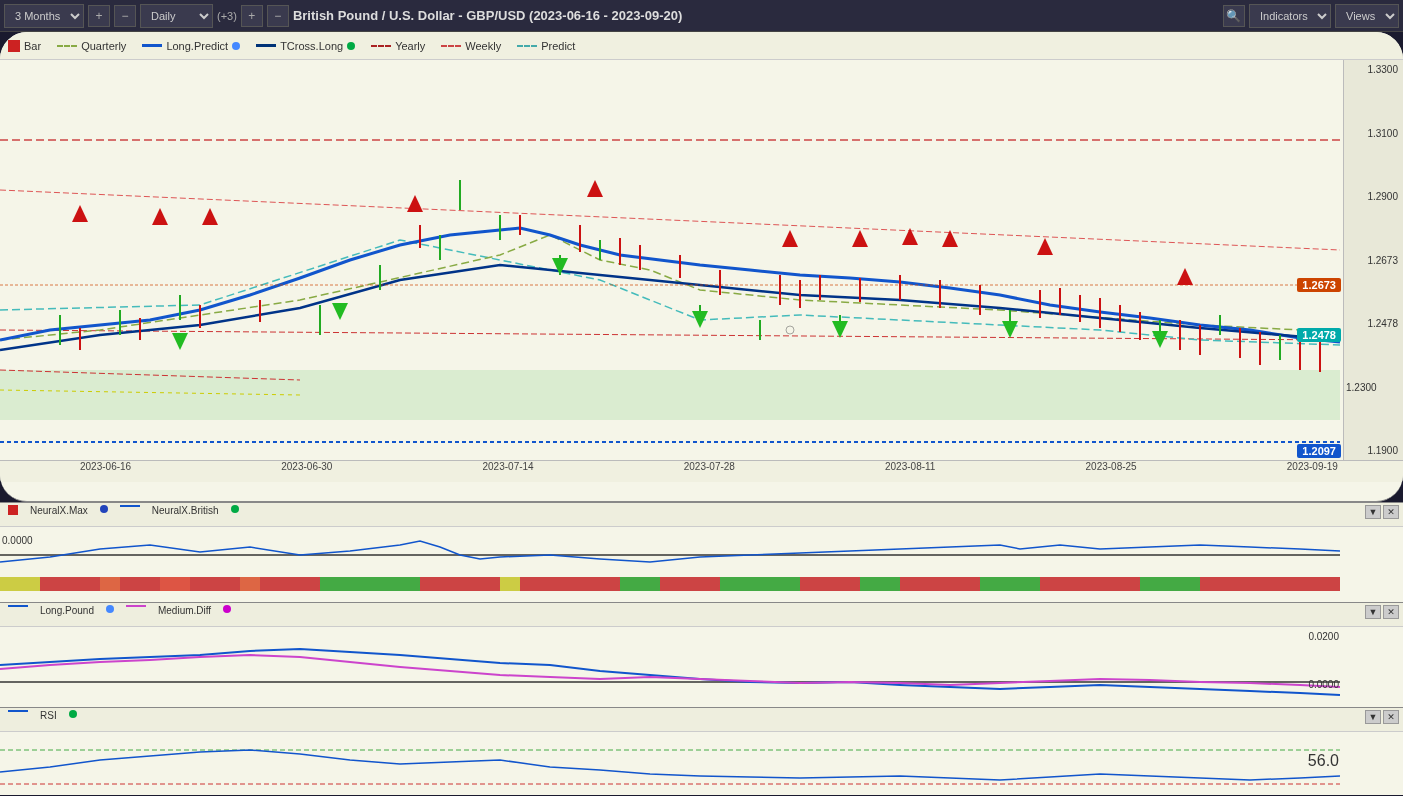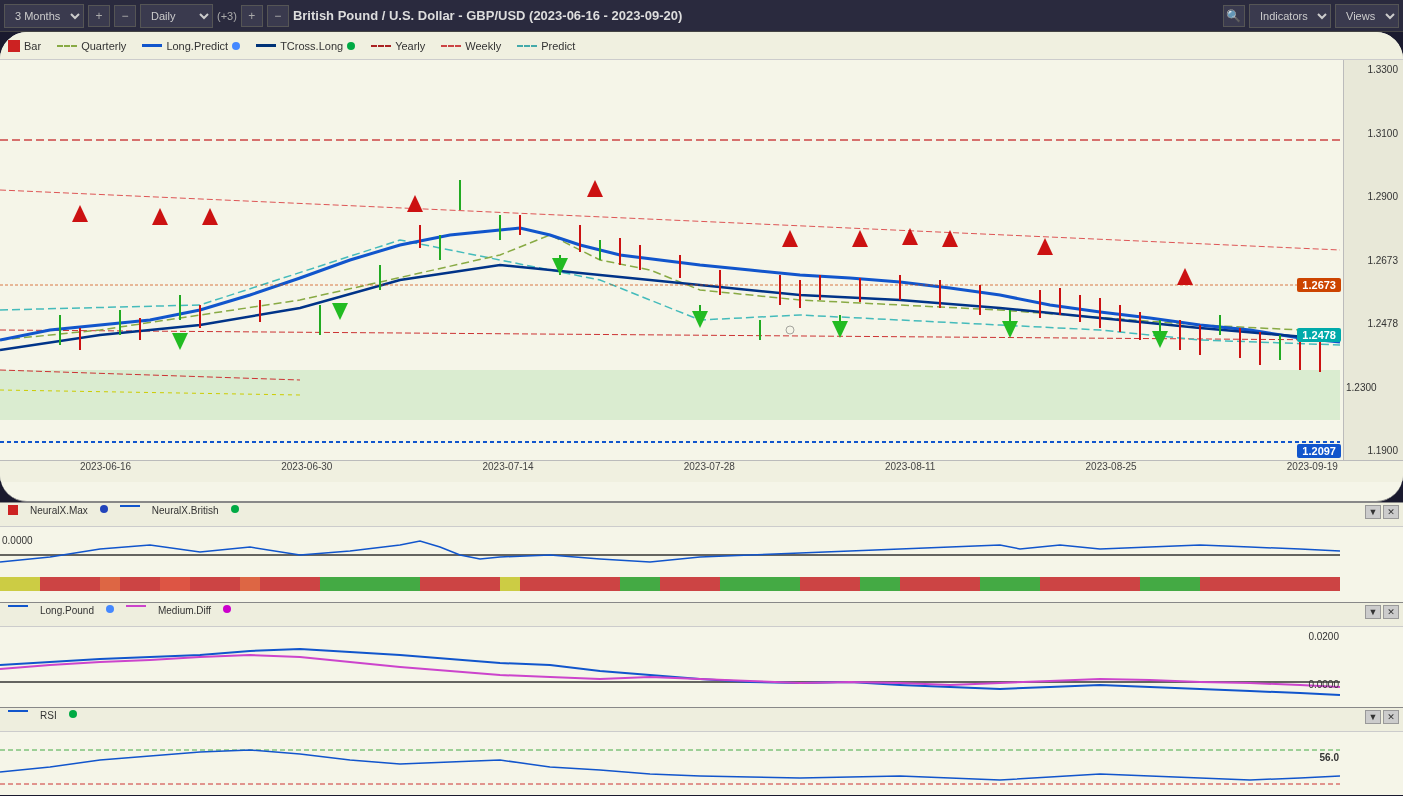--- a/index.html
+++ b/index.html
@@ -453,17 +453,17 @@
     <div style="position:relative;height:66px;">
       <svg width="1340" height="66" viewBox="0 0 1340 66">
         <rect width="1340" height="66" fill="#f5f5e8"></rect>
 
         <line x1="0" y1="18" x2="1340" y2="18" stroke="#44aa44" stroke-width="1" stroke-dasharray="5,3"></line>
 
         <line x1="0" y1="52" x2="1340" y2="52" stroke="#cc3333" stroke-width="1" stroke-dasharray="5,3"></line>
 
         <polyline points="0,40 50,35 100,28 150,24 200,20 250,18 300,22 350,28 400,32 450,30 500,28 550,35 600,38 650,42 700,44 750,45 800,46 850,45 900,44 950,46 1000,48 1050,45 1100,42 1150,44 1200,46 1250,48 1300,46 1340,44" fill="none" stroke="#1155cc" stroke-width="1.5"></polyline>
       </svg>
-      <span style="position:absolute;right:64px;top:20px;font-size:10px;color:#333;font-weight:bold;">56.0</span>
+      <span style="position:absolute;right:64px;top:20px;font-size:16px;color:#333;">56.0</span>
     </div>
   </div>
 
 </div>
 
 </body></html>

